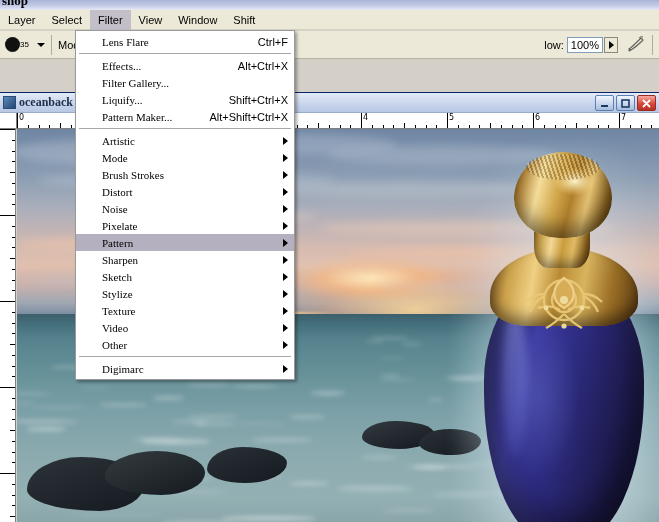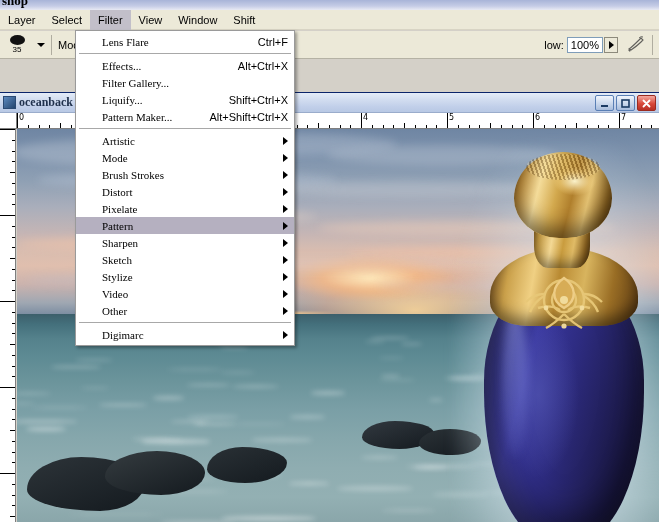--- a/index.html
+++ b/index.html
@@ -47,21 +47,21 @@
 
   
   .optionsbar {
     position: absolute; left: 0; top: 31px; width: 659px; height: 28px;
     background: #ece9d8;
     border-bottom: 1px solid #b5b2a4;
     display: flex; align-items: center;
   }
   .brush-preview {
     position: relative; width: 34px; height: 18px;
-    display: flex; flex-direction: column; align-items: center; justify-content: center;
+    display: flex; flex-direction: row; align-items: center; justify-content: center;
   }
   .brush-dot {
     width: 15px; height: 15px; border-radius: 50%; background: #111;
     margin-top: -1px;
   }
   .brush-size { font-size: 8px; color: #000; line-height: 8px; margin-top: 1px; }
   .tiny-arrow {
     width: 0; height: 0;
     border-left: 4px solid transparent; border-right: 4px solid transparent;
     border-top: 4px solid #000;
@@ -651,40 +651,48 @@
       </div>
       <div class="mi">
         <span class="label">Brush Strokes</span>
         <span class="sub-arrow"></span>
       </div>
       <div class="mi">
         <span class="label">Distort</span>
         <span class="sub-arrow"></span>
       </div>
       <div class="mi">
+        <span class="label">Noise</span>
+        <span class="sub-arrow"></span>
+      </div>
+      <div class="mi">
         <span class="label">Pixelate</span>
         <span class="sub-arrow"></span>
       </div>
       <div class="mi selected">
         <span class="label">Pattern</span>
         <span class="sub-arrow"></span>
       </div>
       <div class="mi">
         <span class="label">Sharpen</span>
         <span class="sub-arrow"></span>
       </div>
       <div class="mi">
         <span class="label">Sketch</span>
         <span class="sub-arrow"></span>
       </div>
       <div class="mi">
         <span class="label">Stylize</span>
         <span class="sub-arrow"></span>
       </div>
       <div class="mi">
+        <span class="label">Texture</span>
+        <span class="sub-arrow"></span>
+      </div>
+      <div class="mi">
         <span class="label">Video</span>
         <span class="sub-arrow"></span>
       </div>
       <div class="mi">
         <span class="label">Other</span>
         <span class="sub-arrow"></span>
       </div>
       <div class="msep"></div>
       <div class="mi">
         <span class="label">Digimarc</span>

